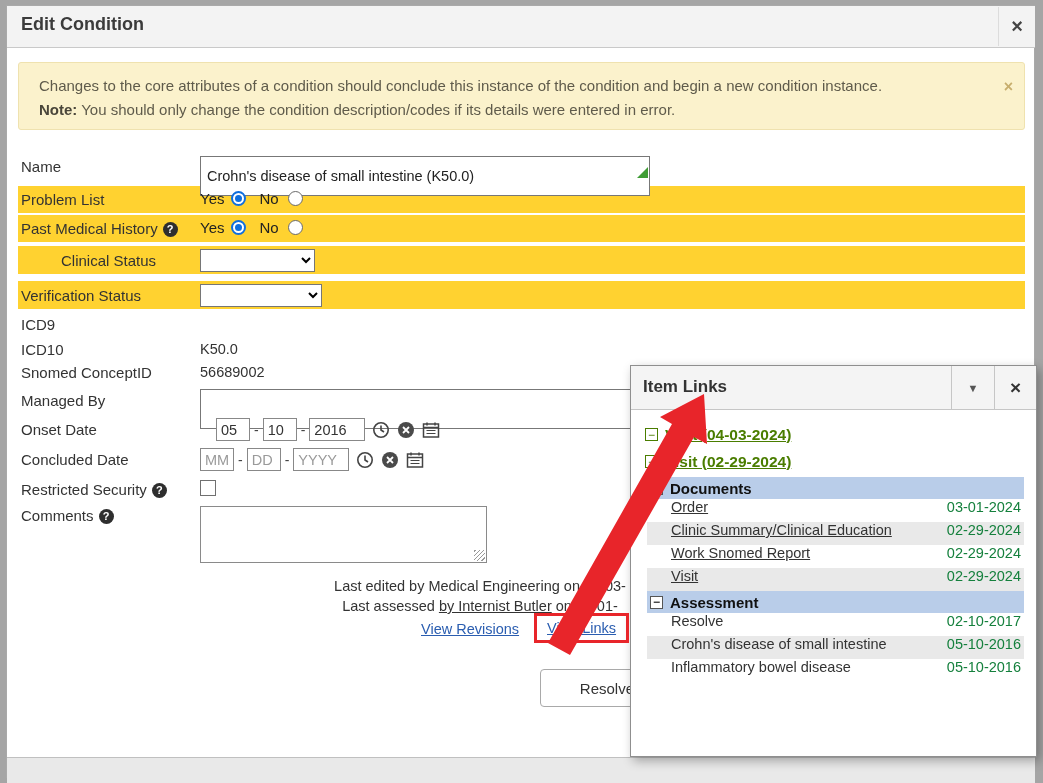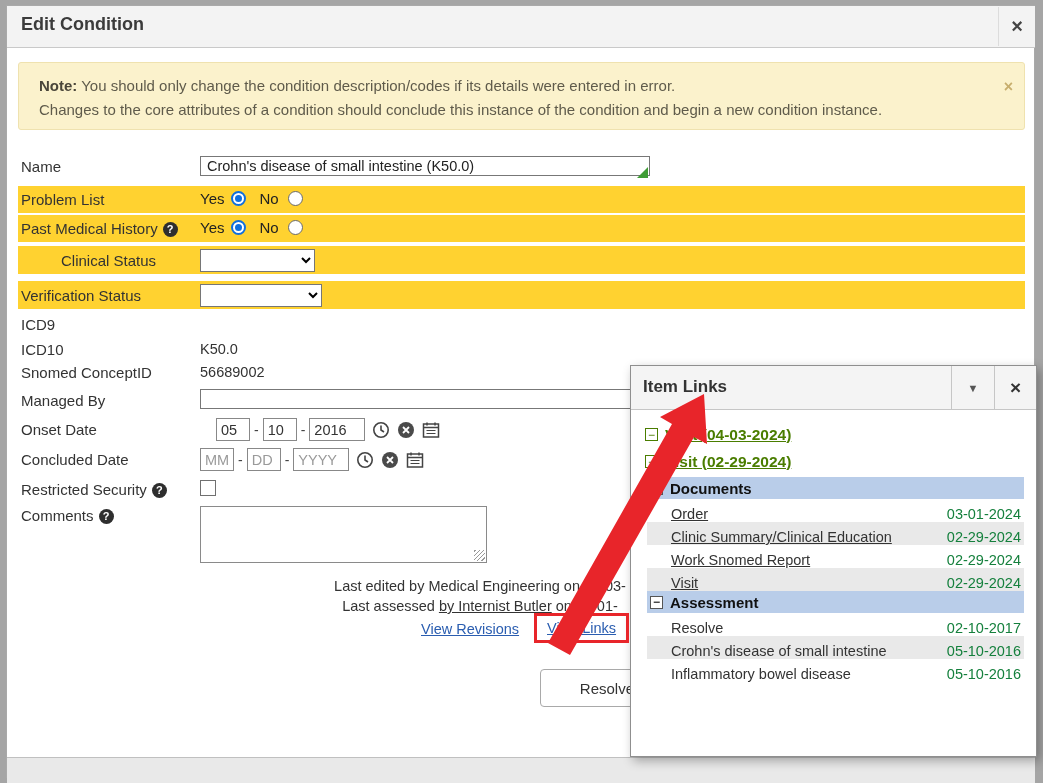--- a/index.html
+++ b/index.html
@@ -16,21 +16,21 @@
   .note{left:18px;top:62px;width:1007px;height:68px;background:#fbf2cc;border:1px solid #efe2af;border-radius:3px;box-sizing:border-box;padding:11px 20px;font-size:15px;line-height:24px;color:#5f5b4b;z-index:2;}
   .note b{color:#4a463a;}
   .note-close{right:30px;top:78px;color:#c7ae6d;font-size:16px;font-weight:bold;z-index:3;}
 
   .yrow{left:18px;width:1007px;background:#ffd230;z-index:1;}
   .lbl{font-size:15px;color:#333;z-index:2;}
   .val{font-size:14.5px;color:#333;z-index:2;}
 
   .help{display:inline-block;width:15px;height:15px;border-radius:50%;background:#2e2e2e;color:#fff;font-size:11px;font-weight:bold;text-align:center;line-height:15px;margin-left:5px;vertical-align:1px;}
 
-  .tinput{border:1px solid #777;box-sizing:border-box;height:20px;font-size:14.5px;font-family:inherit;color:#222;padding:2px 6px;background:#fff;z-index:2;}
+  .tinput{border:1px solid #777;box-sizing:border-box;height:40px;font-size:14.5px;font-family:inherit;color:#222;padding:2px 6px;background:#fff;z-index:2;}
   .grip-green{left:637px;top:167px;width:0;height:0;border-left:11px solid transparent;border-bottom:11px solid #3f9c35;z-index:3;}
   .grip{left:474px;top:550px;width:11px;height:11px;background:repeating-linear-gradient(315deg,#fff 0 2px,#999 2px 3px);z-index:3;}
 
   .radioline{display:flex;align-items:center;z-index:2;}
   .radio-label{font-size:15px;color:#222;}
   .radio{width:15px;height:15px;border-radius:50%;border:1px solid #6a6a6a;background:#fff;box-sizing:border-box;display:inline-block;position:relative;}
   .radio.checked{border:2px solid #0f6fde;}
   .radio.checked::after{content:"";position:absolute;inset:2px;background:#0f6fde;border-radius:50%;}
 
   .sel{height:23px;border:1px solid #767676;background:#fff;font-size:14px;font-family:inherit;z-index:2;}
@@ -58,42 +58,42 @@
   .popup-header{position:relative;height:43px;background:#f4f4f4;border-bottom:1px solid #c6c6c6;}
   .popup-title{position:absolute;left:12px;top:11px;font-size:17px;font-weight:bold;color:#333;}
   .popup-drop{position:absolute;right:42px;top:0;width:43px;height:43px;border-left:1px solid #c6c6c6;color:#555;font-size:11px;}
   .popup-close{position:absolute;right:0;top:0;width:42px;height:43px;border-left:1px solid #c6c6c6;font-size:19px;font-weight:bold;color:#333;}
   .popup-body{padding:13px 12px 0;}
   .visit-row{display:flex;align-items:center;gap:7px;margin:0 0 4px;padding-left:2px;height:23px;}
   .cbox{width:13px;height:13px;border:1px solid #555;font-size:12px;line-height:10px;display:flex;align-items:center;justify-content:center;color:#333;box-sizing:border-box;background:#fff;flex:none;}
   .cbox.green{border-color:#4a7d00;color:#4a7d00;}
   .visit-link{font-size:15.5px;font-weight:bold;color:#4a7d00;text-decoration:underline;}
   .sec-header{display:flex;align-items:center;gap:7px;height:22px;background:#b9cde9;font-weight:bold;font-size:15px;color:#111;padding-left:3px;margin-left:4px;}
-  .irow{display:flex;justify-content:space-between;align-items:flex-end;height:23px;padding:0 3px 0 24px;margin-left:4px;font-size:14.5px;}
+  .irow{display:flex;justify-content:space-between;align-items:flex-start;height:23px;padding:0 3px 0 24px;margin-left:4px;font-size:14.5px;}
   .irow.alt{background:#e9e9e9;}
   .iname{color:#333;text-decoration:none;}
   .iname.link{text-decoration:underline;}
   .idate{color:#15803d;}
 
   .arrow-svg{position:absolute;left:0;top:0;z-index:60;pointer-events:none;}
 </style>
 </head>
 <body>
 
 <div class="stage">
 
   <div class="dialog"></div>
 
   <div class="abs titlebar"></div>
   <div class="abs dlg-title">Edit Condition</div>
   <button class="abs tclose">×</button>
 
   <div class="abs note">
+    <div>Changes to the core attributes of a condition should conclude this instance of the condition and begin a new condition instance.</div>
     <div><b>Note:</b> <span>You should only change the condition description/codes if its details were entered in error.</span></div>
-    <div>Changes to the core attributes of a condition should conclude this instance of the condition and begin a new condition instance.</div>
   </div>
   <button class="abs note-close">×</button>
 
   <div class="abs yrow" style="top:186px;height:27px;"></div>
   <div class="abs yrow" style="top:215px;height:27px;"></div>
   <div class="abs yrow" style="top:246px;height:28px;"></div>
   <div class="abs yrow" style="top:281px;height:28px;"></div>
 
   <div class="abs lbl" style="left:21px;top:158px;">Name</div>
   <div class="abs lbl" style="left:21px;top:191px;">Problem List</div>

